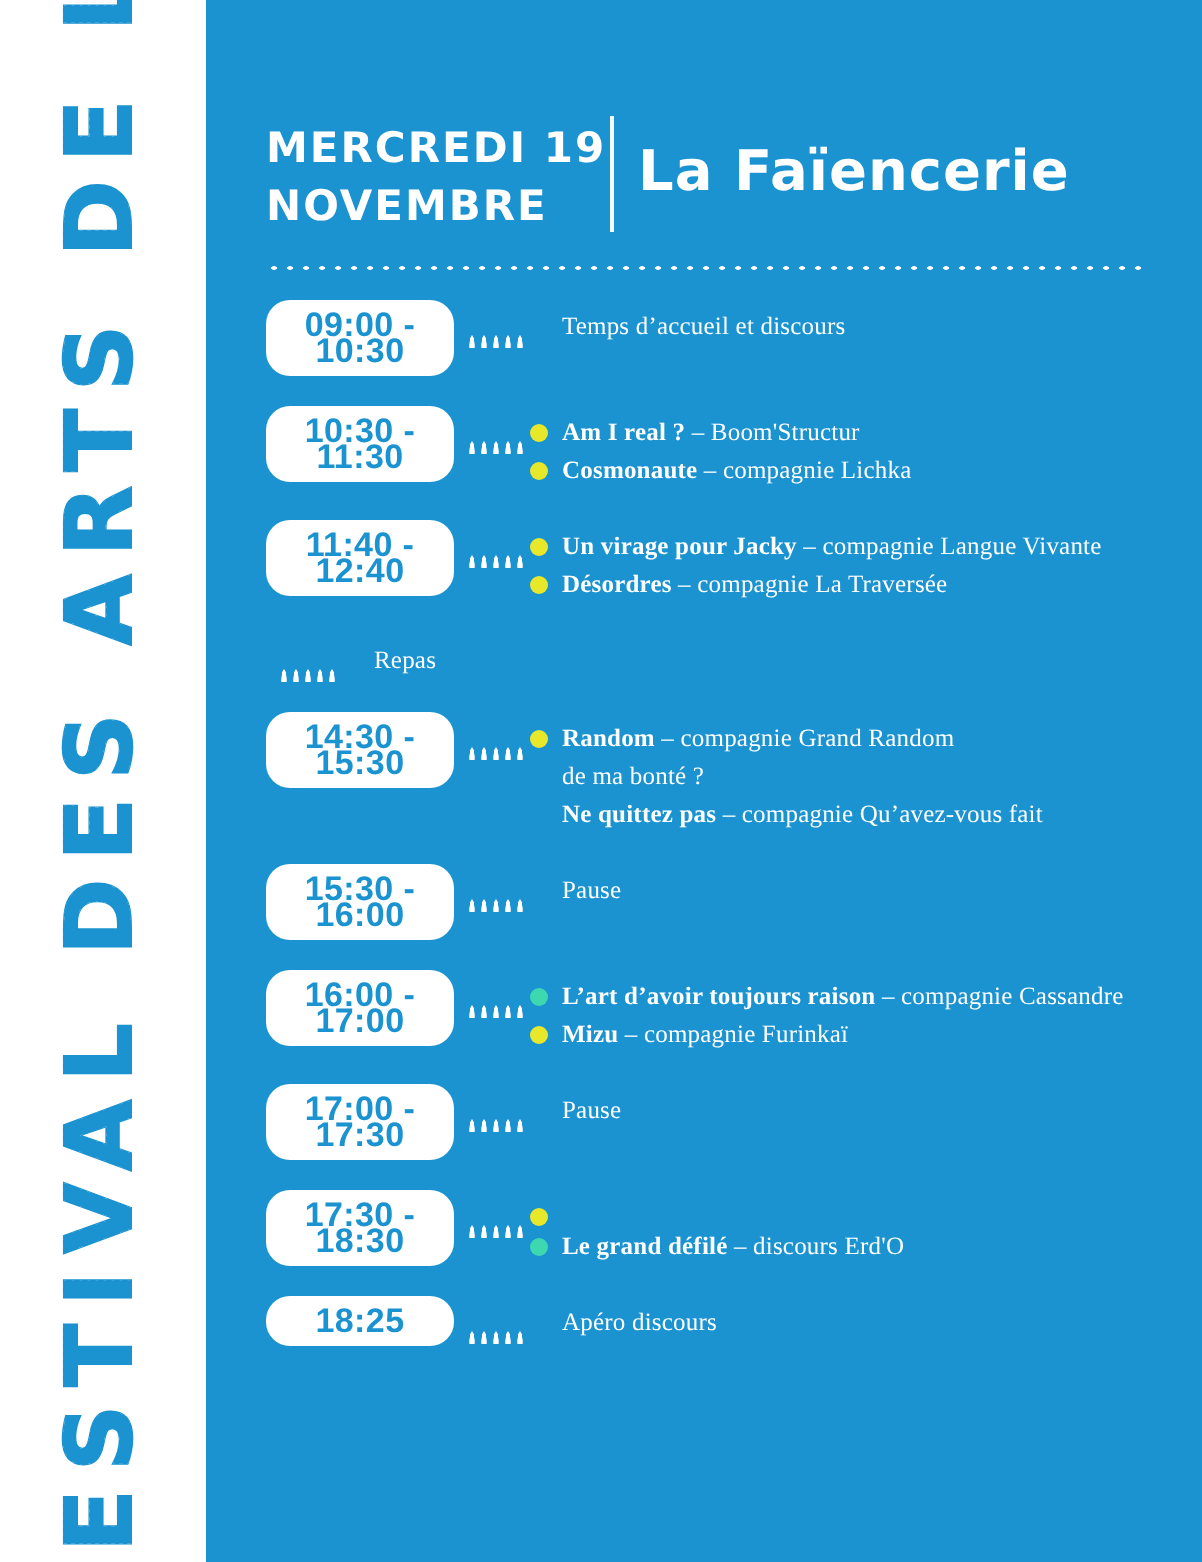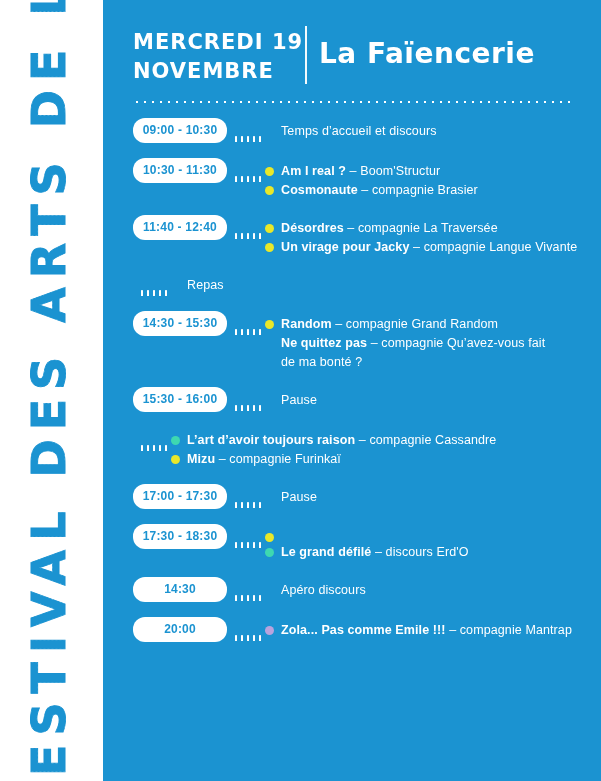--- a/index.html
+++ b/index.html
@@ -96,20 +96,21 @@
     position: relative;
     padding: 0;
     color: #ffffff;
   }
 
   .header {
     display: flex;
     align-items: flex-start;
     padding: 26px 22px 0 30px;
     gap: 0px;
+    margin-top: 32px;
   }
   .header-date {
     font-family: "DejaVu Sans", sans-serif;
     font-weight: bold;
     font-size: 21px;
     line-height: 29px;
     letter-spacing: 1px;
     color: #ffffff;
     width: 172px;
     padding-top: 2px;
@@ -146,40 +147,41 @@
   }
   .row {
     display: flex;
     align-items: flex-start;
     margin-bottom: 15px;
   }
   .time-pill {
     flex: 0 0 94px;
     background: #ffffff;
     color: #1b93d1;
-    font-size: 12px;
+    font-size: 17px;
     font-weight: bold;
     text-align: center;
     border-radius: 12px;
     padding: 6px 0 6px 0;
     line-height: 13px;
     letter-spacing: 0.2px;
   }
   .leader {
     flex: 0 0 30px;
     height: 24px;
     margin: 0 2px 0 6px;
     background-image: radial-gradient(#ffffff 1.2px, transparent 1.4px);
     background-size: 6px 24px;
     background-repeat: repeat-x;
     background-position: 0 11px;
   }
   .row-content {
     flex: 1 1 auto;
     padding-top: 4px;
+    font-family: Liberation Serif, serif;
   }
   .item {
     display: flex;
     align-items: flex-start;
     line-height: 18px;
     margin-bottom: 1px;
   }
   .bullet {
     flex: 0 0 9px;
     width: 9px;
@@ -240,36 +242,36 @@
         <div class="row">
           <div class="time-pill">10:30 - 11:30</div>
           <div class="leader"></div>
           <div class="row-content">
             <div class="item">
               <span class="bullet" style="background: rgb(232, 232, 42);"></span>
               <span class="item-text"><b>Am I real ?</b><span> – Boom'Structur</span></span>
             </div>
             <div class="item">
               <span class="bullet" style="background: rgb(232, 232, 42);"></span>
-              <span class="item-text"><b>Cosmonaute</b><span> – compagnie Brasier</span></span>
+              <span class="item-text"><b>Cosmonaute</b><span> – compagnie Lichka</span></span>
             </div>
           </div>
         </div>
         <div class="row">
           <div class="time-pill">11:40 - 12:40</div>
           <div class="leader"></div>
           <div class="row-content">
             <div class="item">
               <span class="bullet" style="background: rgb(232, 232, 42);"></span>
+              <span class="item-text"><b>Un virage pour Jacky</b><span> – compagnie Langue Vivante</span></span>
+            </div>
+            <div class="item">
+              <span class="bullet" style="background: rgb(232, 232, 42);"></span>
               <span class="item-text"><b>Désordres</b><span> – compagnie La Traversée</span></span>
             </div>
-            <div class="item">
-              <span class="bullet" style="background: rgb(232, 232, 42);"></span>
-              <span class="item-text"><b>Un virage pour Jacky</b><span> – compagnie Langue Vivante</span></span>
-            </div>
           </div>
         </div>
         <div class="row">
           <div class="leader"></div>
           <div class="row-content">
             <div class="item">
               <span class="bullet none"></span>
               <span class="item-text"><span>Repas</span></span>
             </div>
           </div>
@@ -277,39 +279,40 @@
         <div class="row">
           <div class="time-pill">14:30 - 15:30</div>
           <div class="leader"></div>
           <div class="row-content">
             <div class="item">
               <span class="bullet" style="background: rgb(232, 232, 42);"></span>
               <span class="item-text"><b>Random</b><span> – compagnie Grand Random</span></span>
             </div>
             <div class="item">
               <span class="bullet none"></span>
+              <span class="item-text"><span>de ma bonté ?</span></span>
+            </div>
+            <div class="item">
+              <span class="bullet none"></span>
               <span class="item-text"><b>Ne quittez pas</b><span> – compagnie Qu’avez-vous fait</span></span>
             </div>
-            <div class="item">
-              <span class="bullet none"></span>
-              <span class="item-text"><span>de ma bonté ?</span></span>
-            </div>
           </div>
         </div>
         <div class="row">
           <div class="time-pill">15:30 - 16:00</div>
           <div class="leader"></div>
           <div class="row-content">
             <div class="item">
               <span class="bullet none"></span>
               <span class="item-text"><span>Pause</span></span>
             </div>
           </div>
         </div>
         <div class="row">
+          <div class="time-pill">16:00 - 17:00</div>
           <div class="leader"></div>
           <div class="row-content">
             <div class="item">
               <span class="bullet" style="background: rgb(62, 216, 176);"></span>
               <span class="item-text"><b>L’art d’avoir toujours raison</b><span> – compagnie Cassandre</span></span>
             </div>
             <div class="item">
               <span class="bullet" style="background: rgb(232, 232, 42);"></span>
               <span class="item-text"><b>Mizu</b><span> – compagnie Furinkaï</span></span>
             </div>
@@ -332,35 +335,25 @@
             <div class="item">
               <span class="bullet" style="background: rgb(232, 232, 42);"></span>
             </div>
             <div class="item">
               <span class="bullet" style="background: rgb(62, 216, 176);"></span>
               <span class="item-text"><b>Le grand défilé</b><span> – discours Erd'O</span></span>
             </div>
           </div>
         </div>
         <div class="row">
-          <div class="time-pill">14:30</div>
+          <div class="time-pill">18:25</div>
           <div class="leader"></div>
           <div class="row-content">
             <div class="item">
               <span class="bullet none"></span>
               <span class="item-text"><span>Apéro discours</span></span>
-            </div>
-          </div>
-        </div>
-        <div class="row">
-          <div class="time-pill">20:00</div>
-          <div class="leader"></div>
-          <div class="row-content">
-            <div class="item">
-              <span class="bullet" style="background: rgb(185, 163, 221);"></span>
-              <span class="item-text"><b>Zola... Pas comme Emile !!!</b><span> – compagnie Mantrap</span></span>
             </div>
           </div>
         </div>
       </div>
 
   </div>
 </div>
 
 </body></html>

